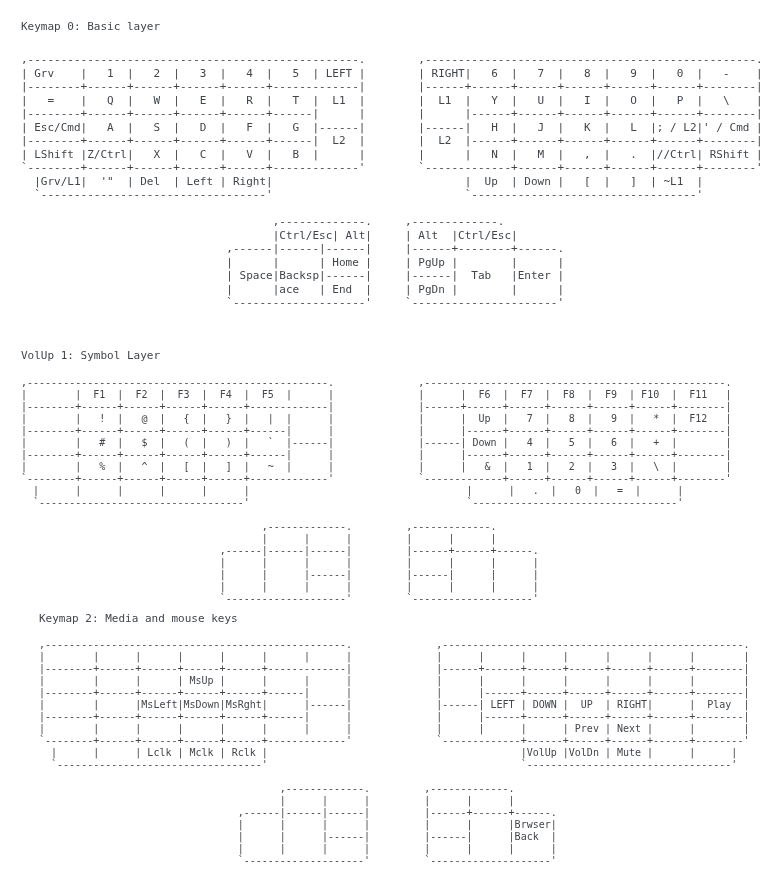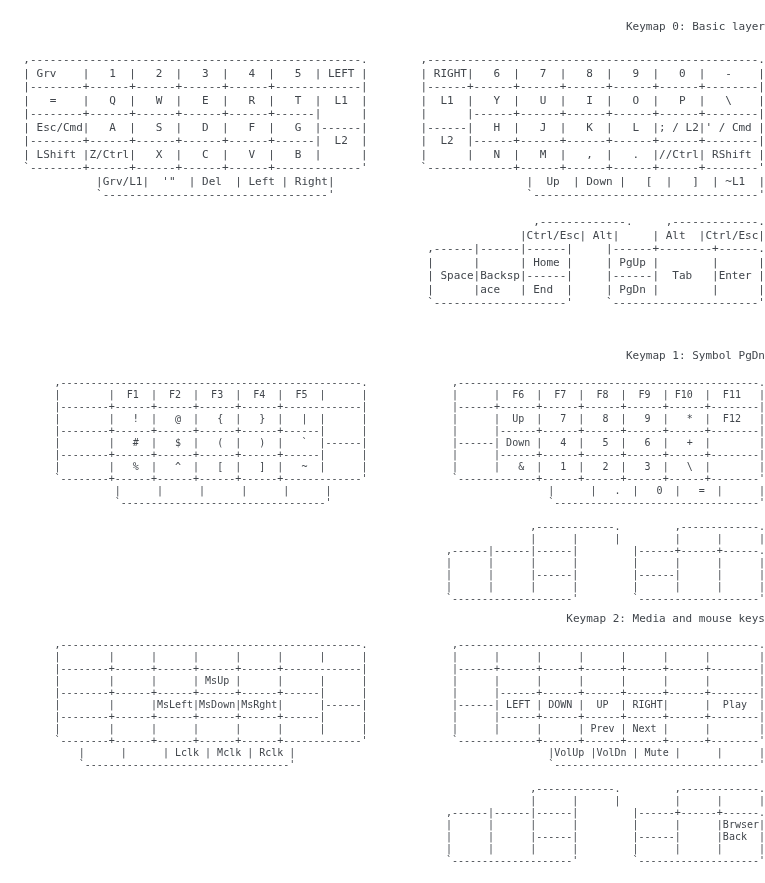--- a/index.html
+++ b/index.html
@@ -9,21 +9,21 @@
   }
   body {
     width: 765px;
     height: 883px;
     box-sizing: border-box;
     padding: 20px 0 0 21px;
     overflow: hidden;
     font-family: "DejaVu Sans Mono", "Liberation Mono", monospace;
     color: #41464c;
   }
-  .keymap-section { margin: 0; text-align: right; }
+  .keymap-section { margin: 0; }
   .keymap-title {
     margin: 0;
     font-size: 11px;
     line-height: 13px;
     font-weight: normal;
     white-space: pre;
   }
   .keymap-art {
     margin: 0;
     white-space: pre;
@@ -55,21 +55,21 @@
                                       ,-------------.     ,-------------.
                                       |Ctrl/Esc| Alt|     | Alt  |Ctrl/Esc|
                                ,------|------|------|     |------+--------+------.
                                |      |      | Home |     | PgUp |        |      |
                                | Space|Backsp|------|     |------|  Tab   |Enter |
                                |      |ace   | End  |     | PgDn |        |      |
                                `--------------------'     `----------------------'</pre>
 </section>
 
 <section class="keymap-section s1">
-  <p class="keymap-title">Keymap 1: Symbol PgDn</p>
+  <p class="keymap-title">VolUp 1: Symbol Layer</p>
   <pre class="keymap-art">,--------------------------------------------------.              ,--------------------------------------------------.
 |        |  F1  |  F2  |  F3  |  F4  |  F5  |      |              |      |  F6  |  F7  |  F8  |  F9  | F10  |  F11   |
 |--------+------+------+------+------+-------------|              |------+------+------+------+------+------+--------|
 |        |   !  |   @  |   {  |   }  |   |  |      |              |      |  Up  |   7  |   8  |   9  |   *  |  F12   |
 |--------+------+------+------+------+------|      |              |      |------+------+------+------+------+--------|
 |        |   #  |   $  |   (  |   )  |   `  |------|              |------| Down |   4  |   5  |   6  |   +  |        |
 |--------+------+------+------+------+------|      |              |      |------+------+------+------+------+--------|
 |        |   %  |   ^  |   [  |   ]  |   ~  |      |              |      |   &amp;  |   1  |   2  |   3  |   \  |        |
 `--------+------+------+------+------+-------------'              `-------------+------+------+------+------+--------'
   |      |      |      |      |      |                                    |      |   .  |   0  |   =  |      |

